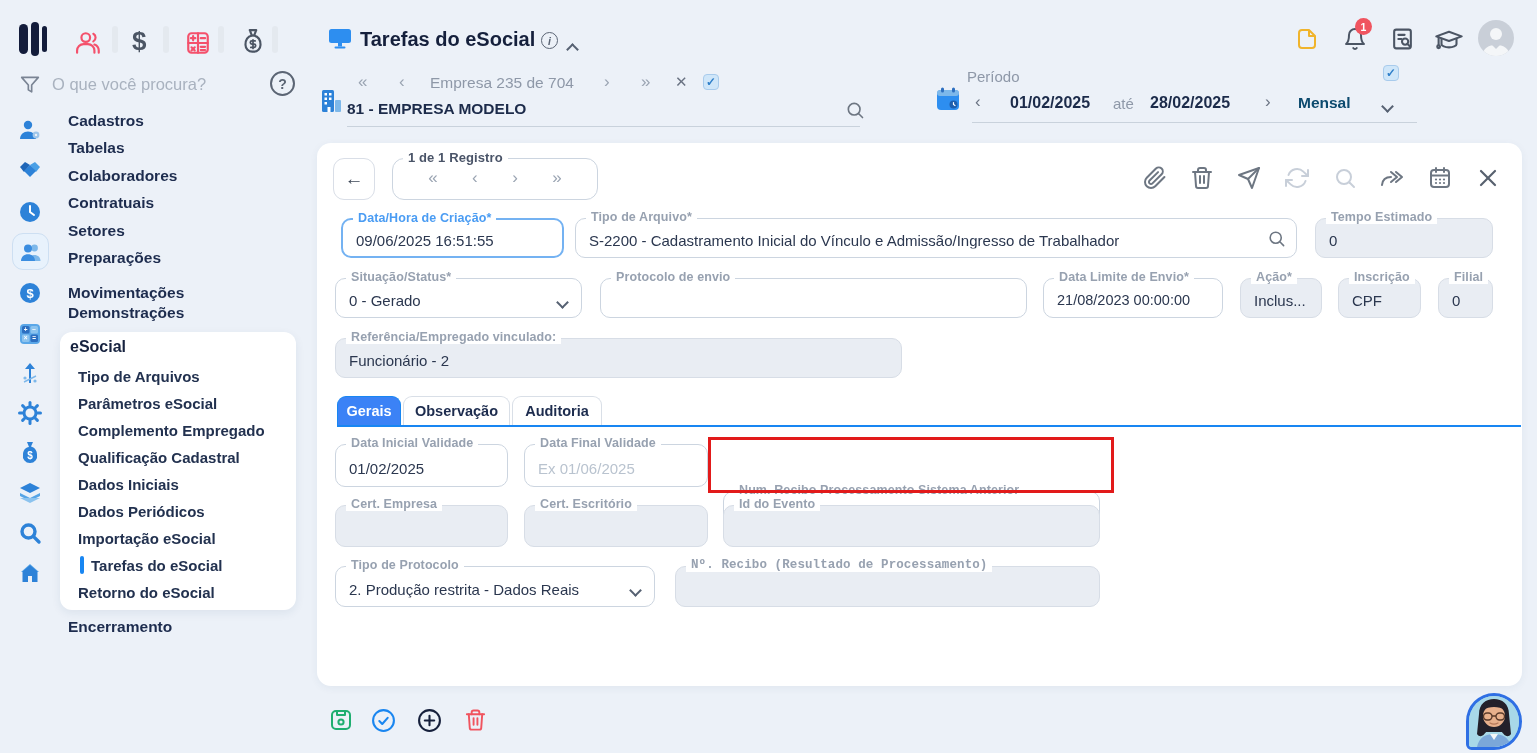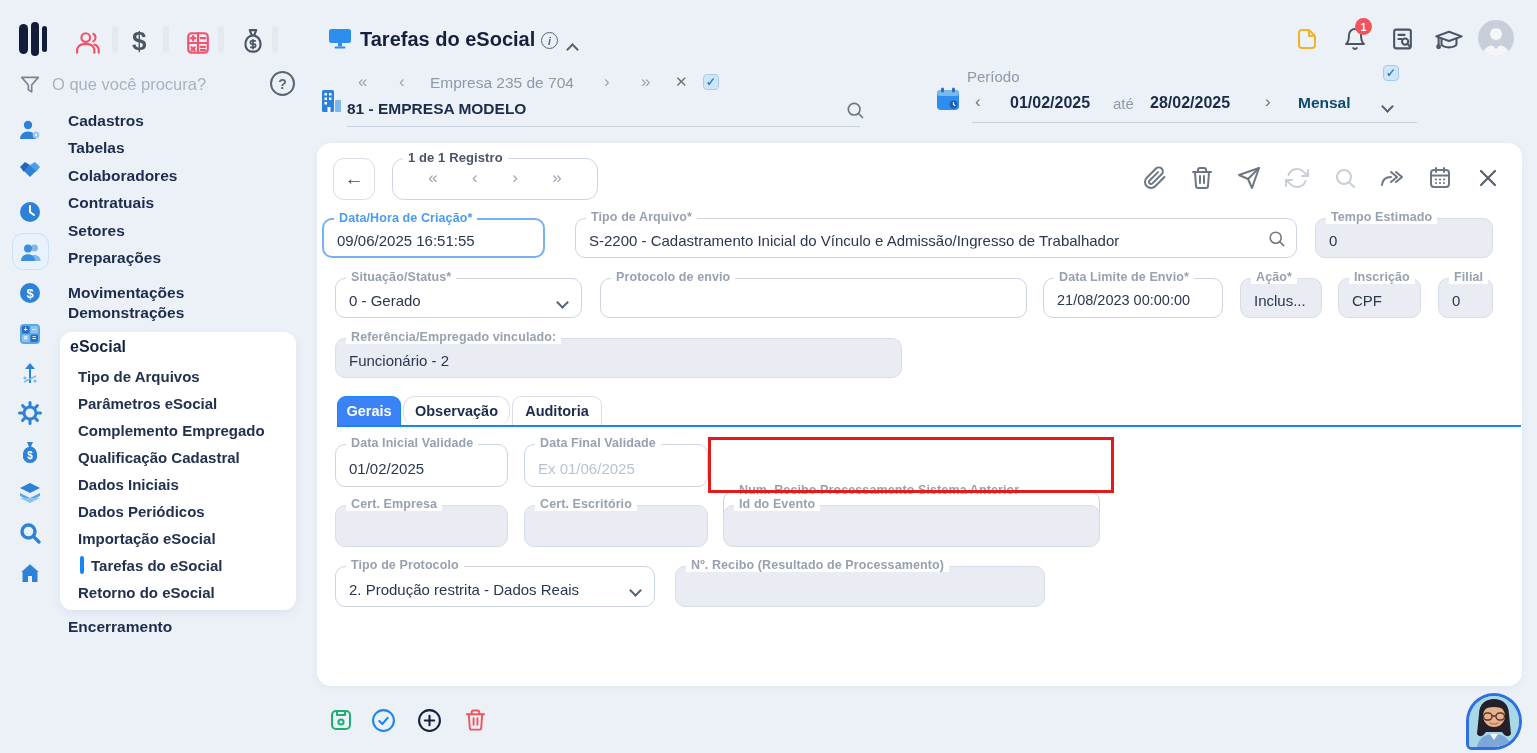--- a/index.html
+++ b/index.html
@@ -393,21 +393,21 @@
         </g>
       </svg>
   </div>
   <div class="toolbtn" style="left:1476px;">
     <svg width="24" height="24" viewBox="0 0 24 24" fill="none" stroke="#57606e" stroke-width="2.2" stroke-linecap="round">
         <line x1="5" y1="5" x2="19" y2="19"></line>
         <line x1="19" y1="5" x2="5" y2="19"></line>
       </svg>
   </div>
 
-  <div class="box focused" style="left:322px;top:218px;width:223px;height:40px;">
+  <div class="box focused" style="left:341px;top:218px;width:223px;height:40px;">
     <span class="lbl">Data/Hora de Criação*</span>
     <div class="val">09/06/2025 16:51:55</div>
   </div>
   <div class="box" style="left:575px;top:218px;width:722px;height:40px;">
     <span class="lbl">Tipo de Arquivo*</span>
     <div class="val" style="right:36px;">S-2200 - Cadastramento Inicial do Vínculo e Admissão/Ingresso de Trabalhador</div>
     <div class="abs" style="right:10px;top:10px;width:19px;height:19px;cursor:pointer;">
       <svg width="19" height="19" viewBox="0 0 24 24" fill="none" stroke="#6d7682" stroke-width="2" stroke-linecap="round">
           <circle cx="11" cy="11" r="7"></circle>
           <line x1="16.5" y1="16.5" x2="21" y2="21"></line>
@@ -444,21 +444,21 @@
     <span class="lbl">Filial</span>
     <div class="val">0</div>
   </div>
 
   <div class="box disabled" style="left:335px;top:338px;width:567px;height:40px;">
     <span class="lbl">Referência/Empregado vinculado:</span>
     <div class="val">Funcionário - 2</div>
   </div>
 
   <div class="tab active" style="left:337px;width:64px;">Gerais</div>
-  <div class="tab" style="left:403px;width:107px;border-radius:12px;">Observação</div>
+  <div class="tab" style="left:403px;width:107px;">Observação</div>
   <div class="tab" style="left:512px;width:90px;">Auditoria</div>
   <div class="abs" style="left:337px;top:424.5px;width:1184px;height:2.5px;background:#1886f2;"></div>
 
   <div class="box" style="left:335px;top:444px;width:173px;height:43px;">
     <span class="lbl">Data Inicial Validade</span>
     <div class="val">01/02/2025</div>
   </div>
   <div class="box" style="left:524px;top:444px;width:184px;height:43px;">
     <span class="lbl">Data Final Validade</span>
     <div class="val ph">Ex 01/06/2025</div>
@@ -481,21 +481,21 @@
   <div class="box disabled" style="left:723px;top:505px;width:377px;height:42px;">
     <span class="lbl">Id do Evento</span>
     <div class="val"></div>
   </div>
 
   <div class="box" style="left:335px;top:566px;width:320px;height:41px;">
     <span class="lbl">Tipo de Protocolo</span>
     <div class="val" style="right:44px;">2. Produção restrita - Dados Reais</div>
     <div class="abs" style="right:14px;top:14px;"><span class="chev"></span></div>
   </div>
-  <div class="box disabled" style="left:675px;top:566px;width:370px;height:41px;">
+  <div class="box disabled" style="left:675px;top:566px;width:425px;height:41px;font-family:Liberation Mono, monospace;">
     <span class="lbl">Nº. Recibo (Resultado de Processamento)</span>
     <div class="val"></div>
   </div>
 
   <div class="abs" style="left:329px;top:708px;width:24px;height:24px;cursor:pointer;">
     <svg width="24" height="24" viewBox="0 0 24 24" fill="none" stroke="#1fae70" stroke-width="2" stroke-linecap="round" stroke-linejoin="round">
         <rect x="3" y="3" width="18" height="18" rx="4"></rect>
         <path d="M8 3v4h8V3"></path>
         <circle cx="12" cy="14" r="2.6"></circle>
       </svg>

